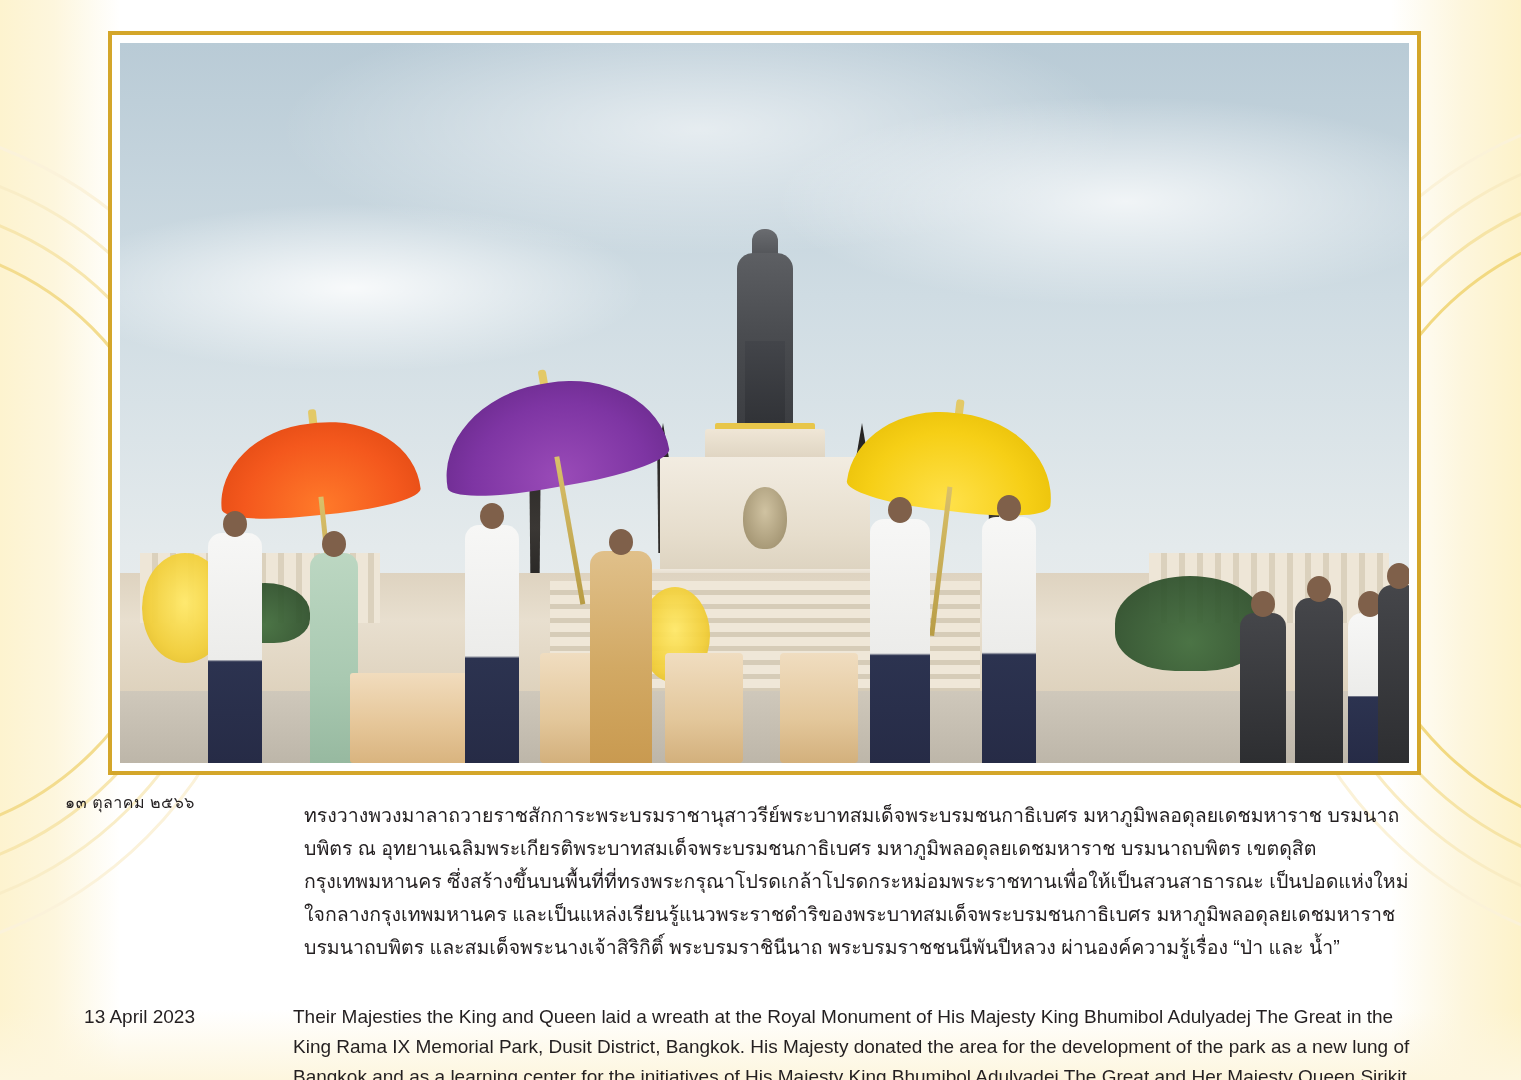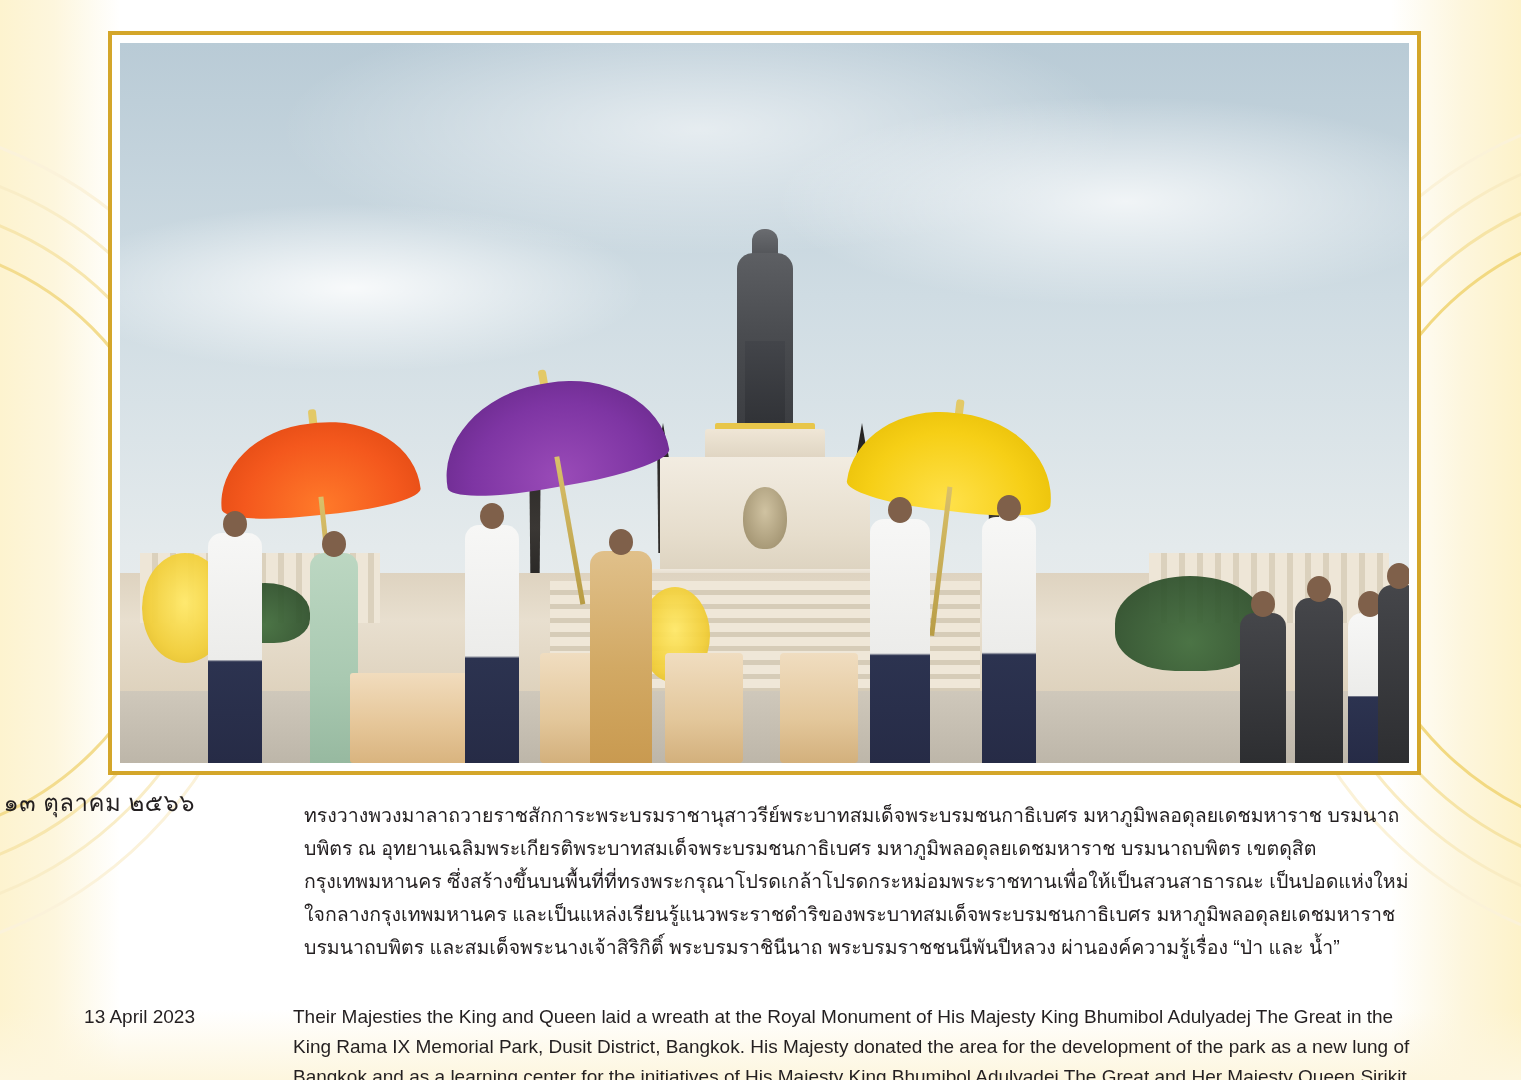--- a/index.html
+++ b/index.html
@@ -312,21 +312,21 @@
     width: 195px;
     flex: 0 0 195px;
     text-align: right;
     padding-right: 0;
     color: #231f20;
     font-size: 19px;
     line-height: 30px;
     white-space: nowrap;
   }
   .cap-date.thai {
-    font-size: 24px;
+    font-size: 16px;
     letter-spacing: .5px;
   }
   .cap-body {
     padding-left: 98px;
     padding-right: 96px;
     color: #231f20;
   }
   .cap-body.thai {
     font-size: 19.5px;
     line-height: 33px;

